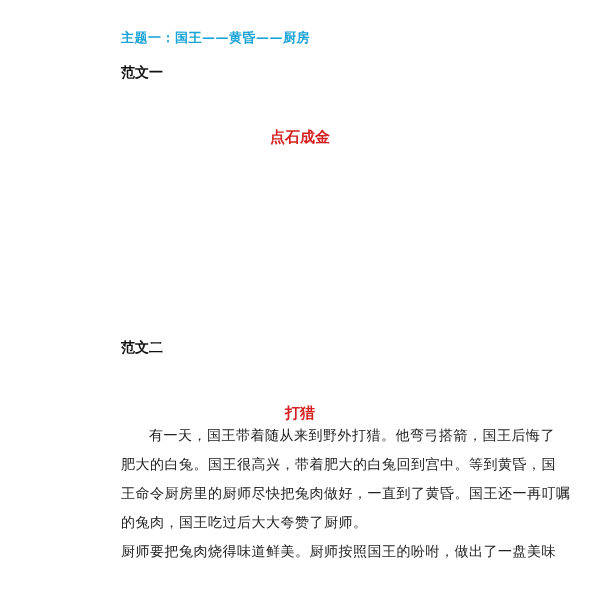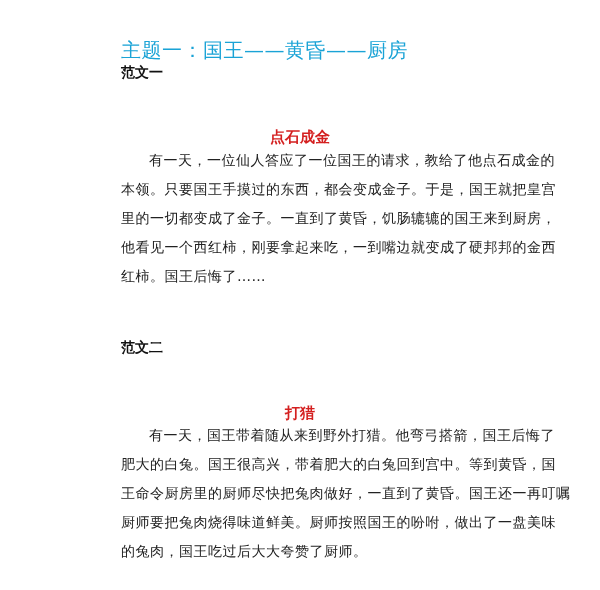--- a/index.html
+++ b/index.html
@@ -5,22 +5,22 @@
   html, body { margin: 0; padding: 0; }
   body {
     width: 600px; height: 590px; overflow: hidden;
     background: #ffffff;
     font-family: "DejaVu Sans", "Liberation Sans", sans-serif;
     color: #1a1a1a;
     position: relative;
   }
   .page { position: absolute; left: 0; top: 0; width: 600px; height: 590px; }
   .theme {
-    position: absolute; left: 121px; top: 37px;
-    font-size: 20px; font-weight: normal; color: #1aa3d6; letter-spacing: 0.5px;
+    position: absolute; left: 121px; top: 29px;
+    font-size: 13px; font-weight: bold; color: #1aa3d6; letter-spacing: 0.5px;
   }
   .label {
     position: absolute; left: 121px;
     font-size: 14px; font-weight: bold; color: #111;
   }
   .title {
     position: absolute; left: 0; width: 600px; text-align: center;
     font-size: 15px; font-weight: bold; color: #d42020; margin-top: 24px;
   }
   .para {
@@ -32,30 +32,23 @@
   .para span.first { text-indent: 28px; }
 </style>
 </head>
 <body>
 
 <div class="page">
   <div class="theme">主题一：国王——黄昏——厨房</div>
 
   <div class="label" style="top:64px;">范文一</div>
   <div class="title" style="top:104px;">点石成金</div>
-  <div class="para" style="top:146px;">
-    <span class="first">有一天，一位仙人答应了一位国王的请求，教给了他点石成金的</span>
-    <span>本领。只要国王手摸过的东西，都会变成金子。于是，国王就把皇宫</span>
-    <span>里的一切都变成了金子。一直到了黄昏，饥肠辘辘的国王来到厨房，</span>
-    <span>他看见一个西红柿，刚要拿起来吃，一到嘴边就变成了硬邦邦的金西</span>
-    <span>红柿。国王后悔了……</span>
-  </div>
 
   <div class="label" style="top:339px;">范文二</div>
   <div class="title" style="top:380px;">打猎</div>
   <div class="para" style="top:421px;">
     <span class="first">有一天，国王带着随从来到野外打猎。他弯弓搭箭，国王后悔了</span>
     <span>肥大的白兔。国王很高兴，带着肥大的白兔回到宫中。等到黄昏，国</span>
     <span>王命令厨房里的厨师尽快把兔肉做好，一直到了黄昏。国王还一再叮嘱</span>
+    <span>的兔肉，国王吃过后大大夸赞了厨师。</span>
     <span>厨师要把兔肉烧得味道鲜美。厨师按照国王的吩咐，做出了一盘美味</span>
-    <span>的兔肉，国王吃过后大大夸赞了厨师。</span>
   </div>
 </div>
 
 </body></html>

